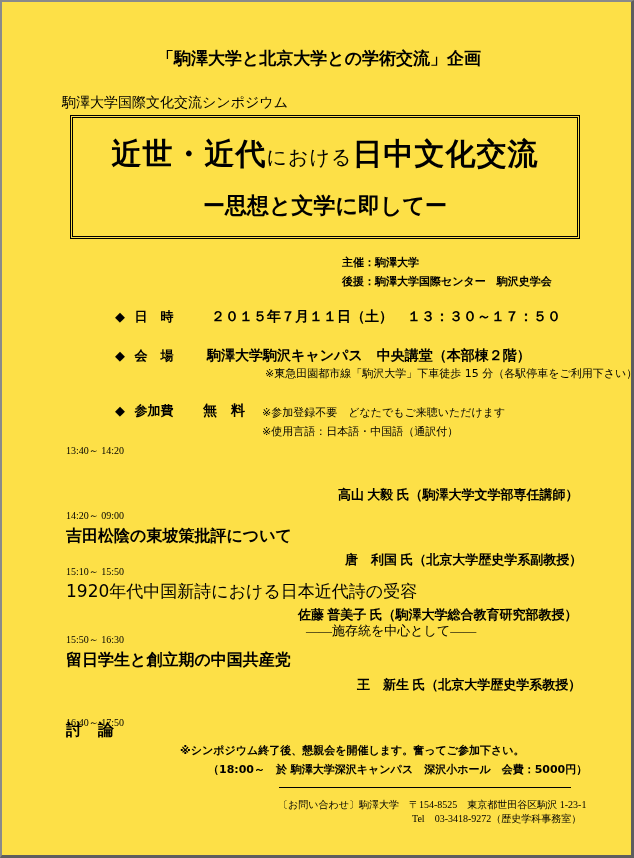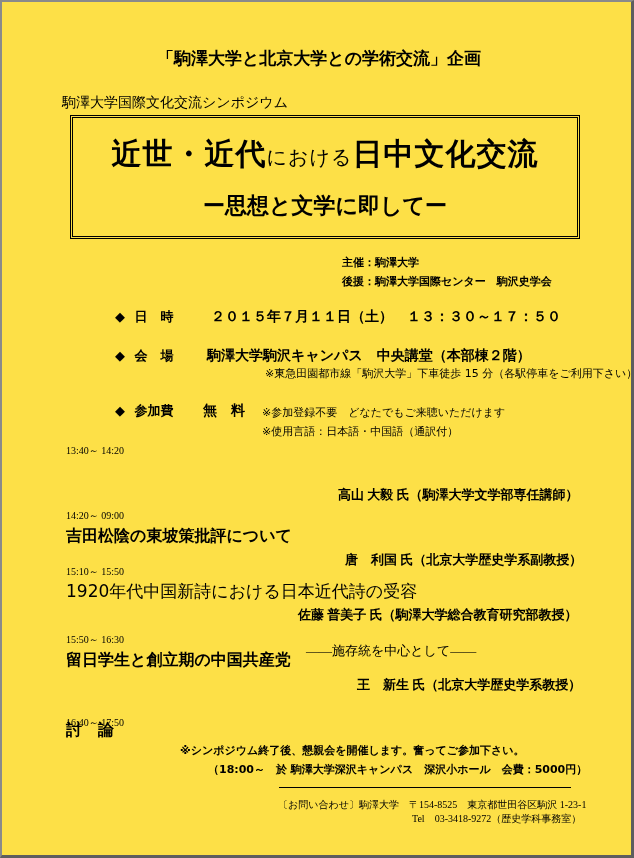--- a/index.html
+++ b/index.html
@@ -94,21 +94,21 @@
   <div class="abs time" style="top:507px;">14:20～ 09:00</div>
   <div class="abs talk-title" style="top:524px;">吉田松陰の東坡策批評について</div>
   <div class="abs speaker" style="left:343px; top:549px;"><span>唐　利国 氏</span><span class="aff">（北京大学歴史学系副教授）</span></div>
 
   <div class="abs time" style="top:563px;">15:10～ 15:50</div>
   <div class="abs talk-title" style="top:578px; font-weight:normal; font-size:17px;">1920年代中国新詩における日本近代詩の受容</div>
   <div class="abs speaker" style="left:296px; top:604px;"><span>佐藤 普美子 氏</span><span class="aff">（駒澤大学総合教育研究部教授）</span></div>
 
   <div class="abs time" style="top:631px;">15:50～ 16:30</div>
   <div class="abs talk-title" style="top:648px;">留日学生と創立期の中国共産党</div>
-  <div class="abs speaker" style="left:304px; top:640px; font-weight:normal;">――施存統を中心として――</div>
+  <div class="abs speaker" style="left:304px; top:620px; font-weight:normal;">――施存統を中心として――</div>
   <div class="abs speaker" style="left:355px; top:674px;"><span>王　新生 氏</span><span class="aff">（北京大学歴史学系教授）</span></div>
 
   <div class="abs time" style="top:666px;margin-top:48px;">16:40～ 17:50</div>
   <div class="abs talk-title" style="top:718px;">討　論</div>
 
   <div class="abs footer-note" style="left:178px; top:741px;">※シンポジウム終了後、懇親会を開催します。奮ってご参加下さい。</div>
   <div class="abs footer-note" style="left:206px; top:760px;">（18:00～　於 駒澤大学深沢キャンパス　深沢小ホール　会費：5000円）</div>
 
   <div class="divider"></div>
 

